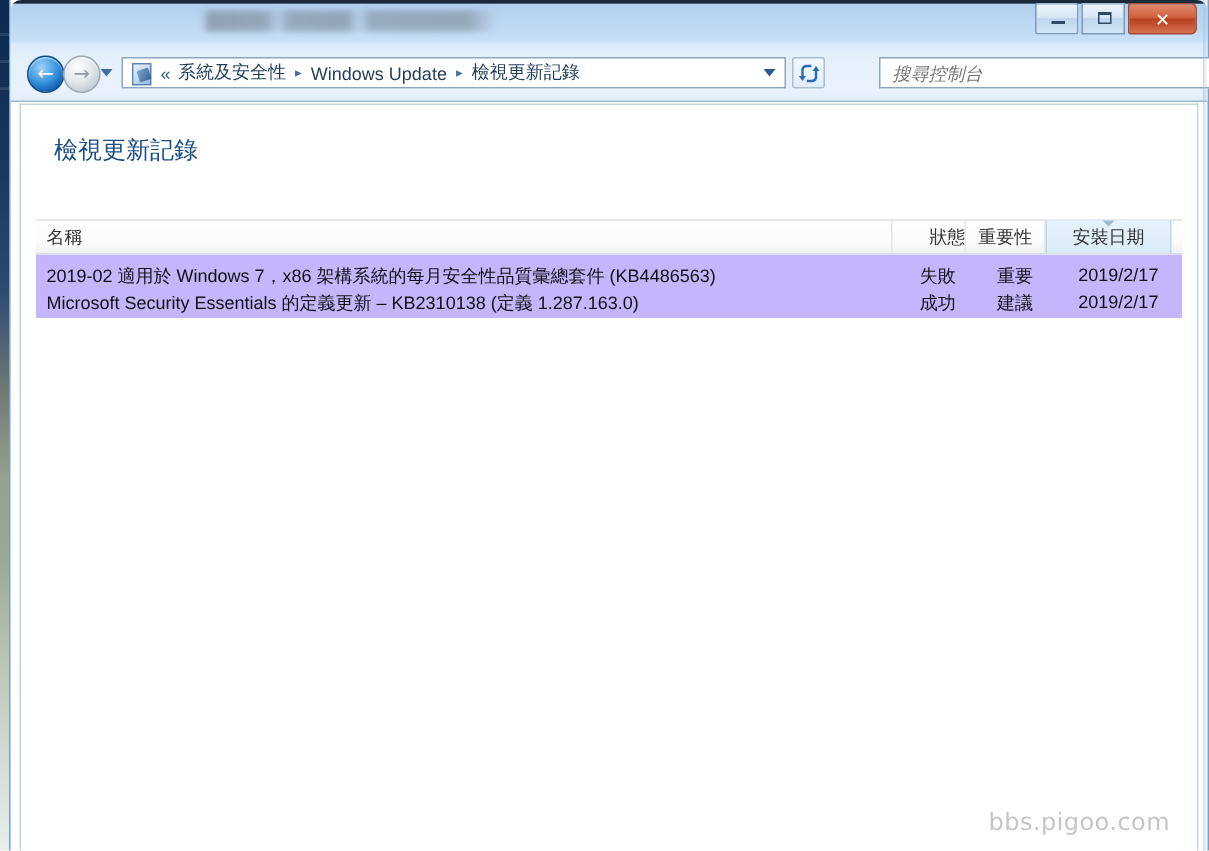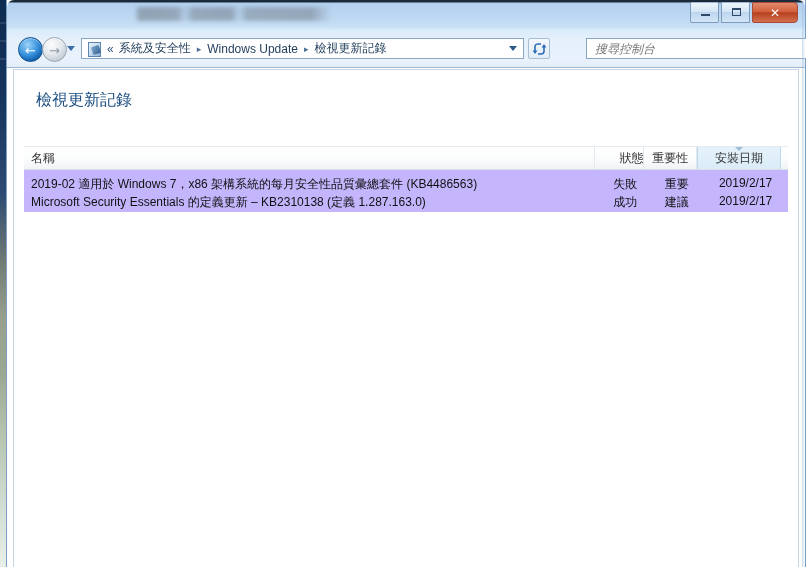--- a/index.html
+++ b/index.html
@@ -492,16 +492,17 @@
       <div class="lv-row">
         <div class="cell c-name">Microsoft Security Essentials 的定義更新 – KB2310138 (定義 1.287.163.0)</div>
         <div class="cell c-status">成功</div>
         <div class="cell c-importance">建議</div>
         <div class="cell c-date">2019/2/17</div>
         <div class="cell c-pad"></div>
       </div>
 
     </div>
 
+    <div id="watermark">bbs.pigoo.com</div>
   </div>
 
   <div id="window-right-edge"></div>
 </div>
 
 </body></html>

